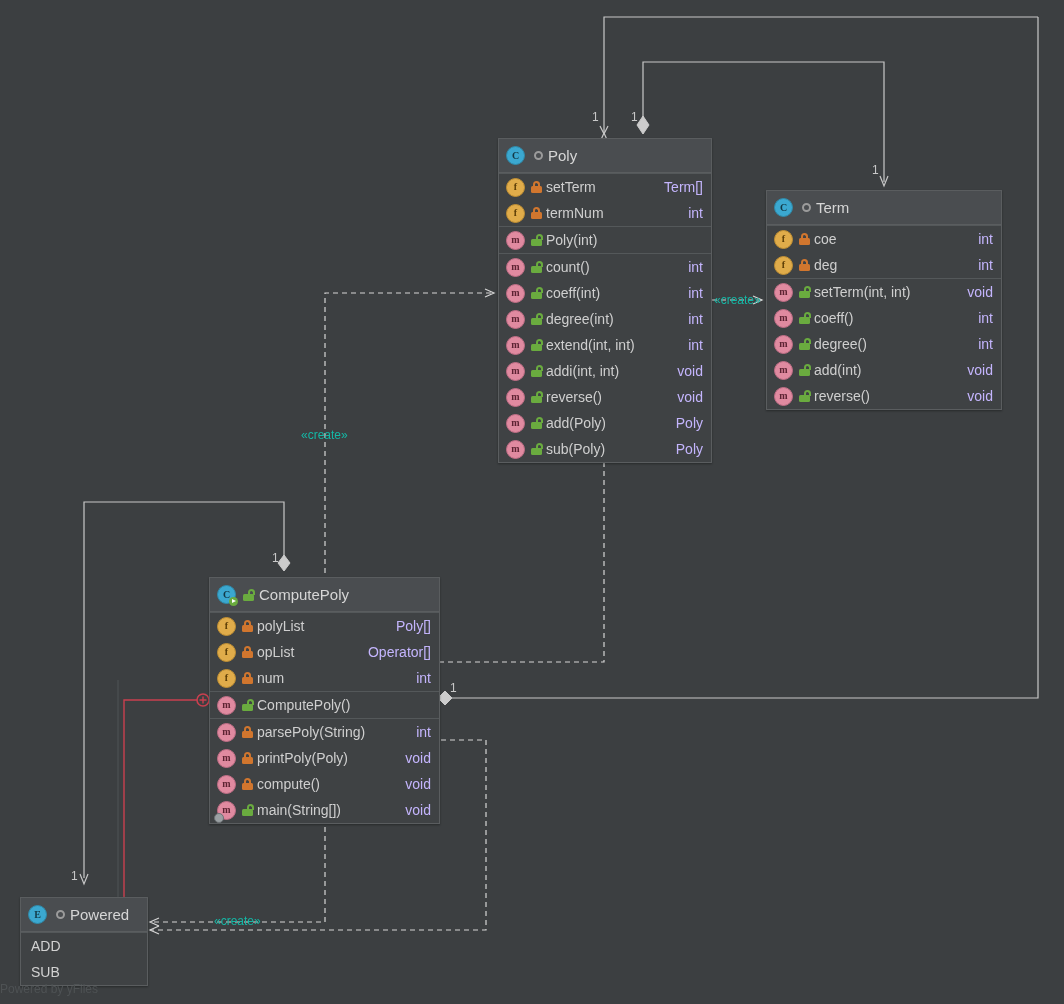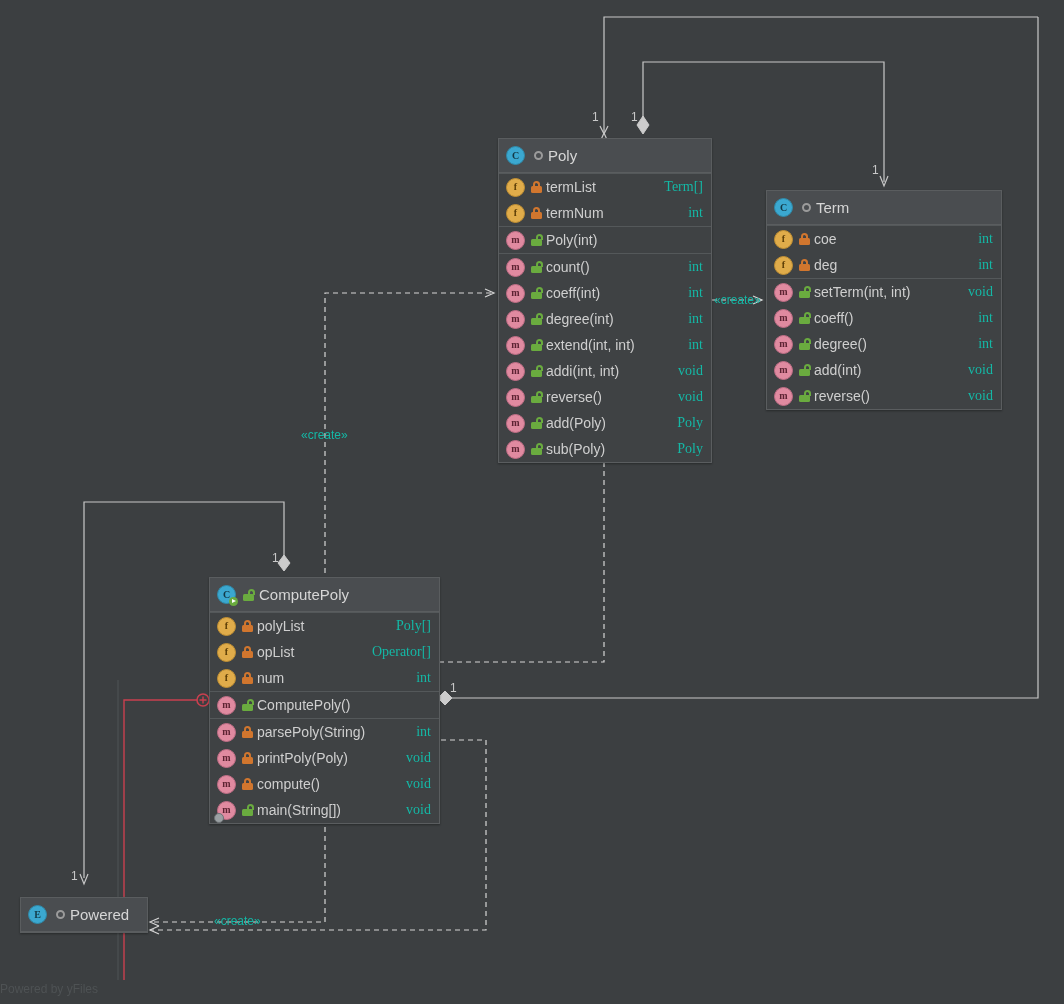--- a/index.html
+++ b/index.html
@@ -66,22 +66,21 @@
     color: #cfcfcf;
     white-space: nowrap;
   }
   .row .member-name {
     margin-left: 4px;
     flex: 0 0 auto;
   }
   .row .member-type {
     margin-left: auto;
     padding-left: 14px;
-    color: #14b8a6;
-    font-family: Liberation Serif, serif;
+    color: #c4b5fd;
   }
   .enum-row {
     display: flex;
     align-items: center;
     height: 26px;
     padding: 0 8px 0 10px;
     box-sizing: border-box;
     font-size: 14px;
     color: #d2d2d2;
   }
@@ -274,21 +273,21 @@
 
     <div class="section">
       <div class="row">
         <span class="icn">
             <span class="icn-circle ic-field">f</span>
           </span>
         <span class="lock lock-private">
             <span class="shackle"></span>
             <span class="body"></span>
           </span>
-        <span class="member-name">termList</span>
+        <span class="member-name">setTerm</span>
         <span class="member-type">Term[]</span>
       </div>
       <div class="row">
         <span class="icn">
             <span class="icn-circle ic-field">f</span>
           </span>
         <span class="lock lock-private">
             <span class="shackle"></span>
             <span class="body"></span>
           </span>
@@ -609,17 +608,25 @@
   </div>
 
   <div class="uml-node" style="left:20px; top:897px; width:128px;">
     <div class="uml-header">
       <span class="icn">
         <span class="icn-circle ic-enum">E</span>
       </span>
       <span class="vis-dot"></span>
       <span class="title">Powered</span>
     </div>
+    <div class="section">
+      <div class="enum-row">
+        <span>ADD</span>
+      </div>
+      <div class="enum-row">
+        <span>SUB</span>
+      </div>
+    </div>
   </div>
 
   <div class="watermark">Powered by yFiles</div>
 
 </div>
 
 </body></html>

